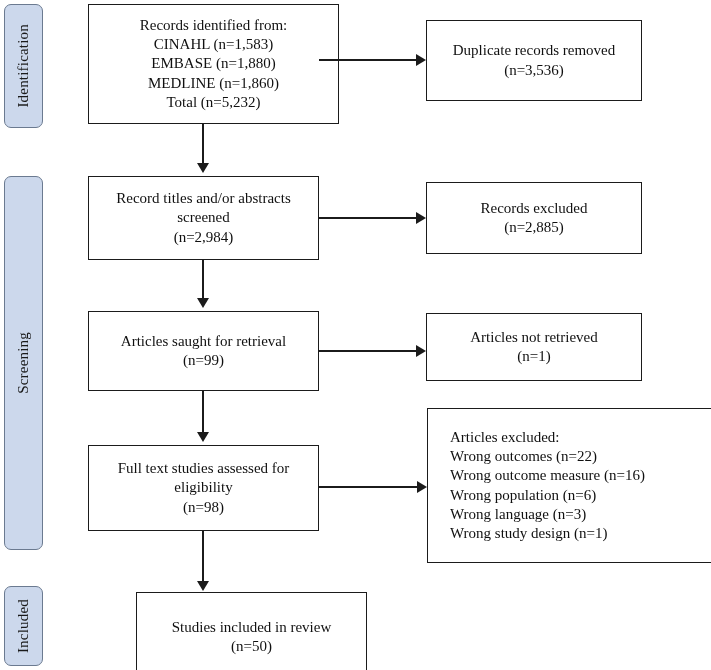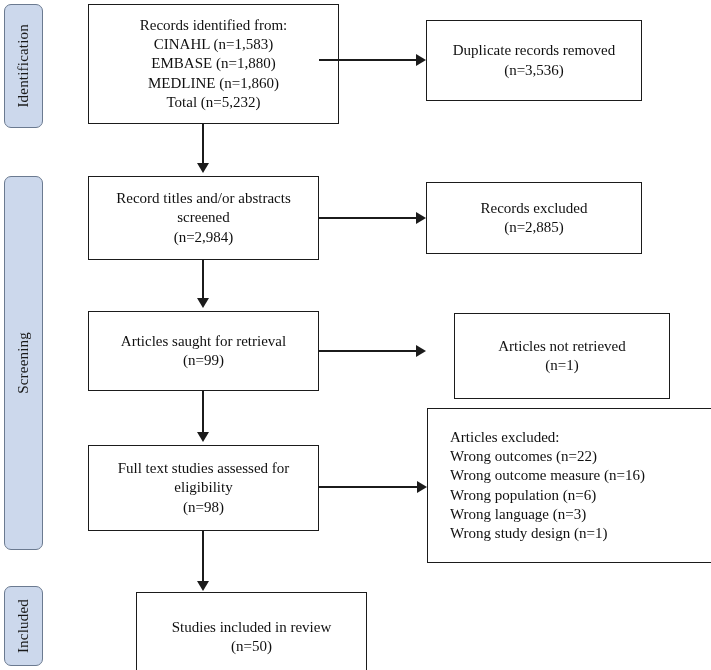--- a/index.html
+++ b/index.html
@@ -144,21 +144,21 @@
   <div class="arrow-right" style="left:416px; top:212px;"></div>
 
   <div class="vline" style="left:202px; top:260px; width:2px; height:42px;"></div>
   <div class="arrow-down" style="left:197px; top:298px;"></div>
 
   <div class="box" style="left:88px; top:311px; width:231px; height:80px;">
     <span class="box-text">Articles saught for retrieval
 (n=99)</span>
   </div>
 
-  <div class="box" style="left:426px; top:313px; width:216px; height:86px;margin-left:28px;">
+  <div class="box" style="left:426px; top:313px; width:216px; height:68px;">
     <span class="box-text">Articles not retrieved
 (n=1)</span>
   </div>
 
   <div class="hline" style="left:319px; top:350px; width:97px;"></div>
   <div class="arrow-right" style="left:416px; top:345px;"></div>
 
   <div class="vline" style="left:202px; top:391px; width:2px; height:45px;"></div>
   <div class="arrow-down" style="left:197px; top:432px;"></div>
 

